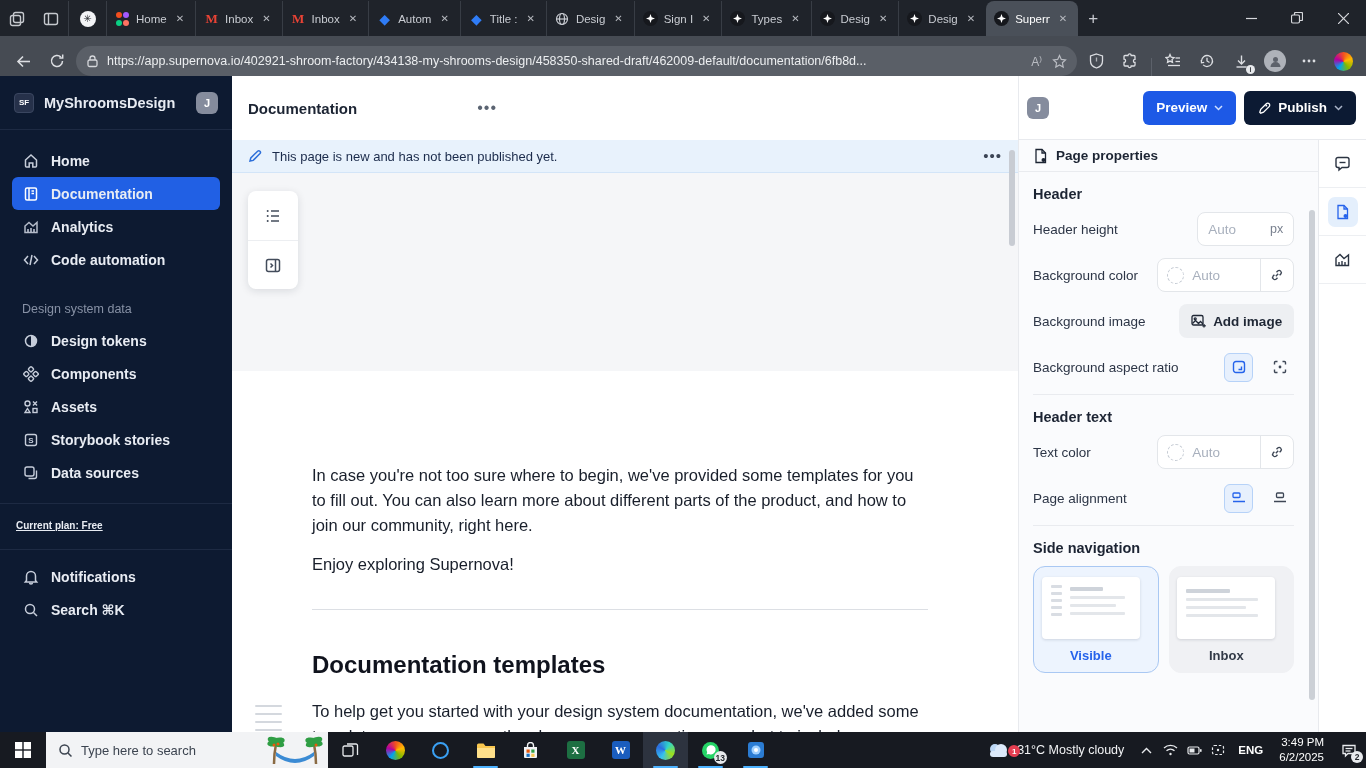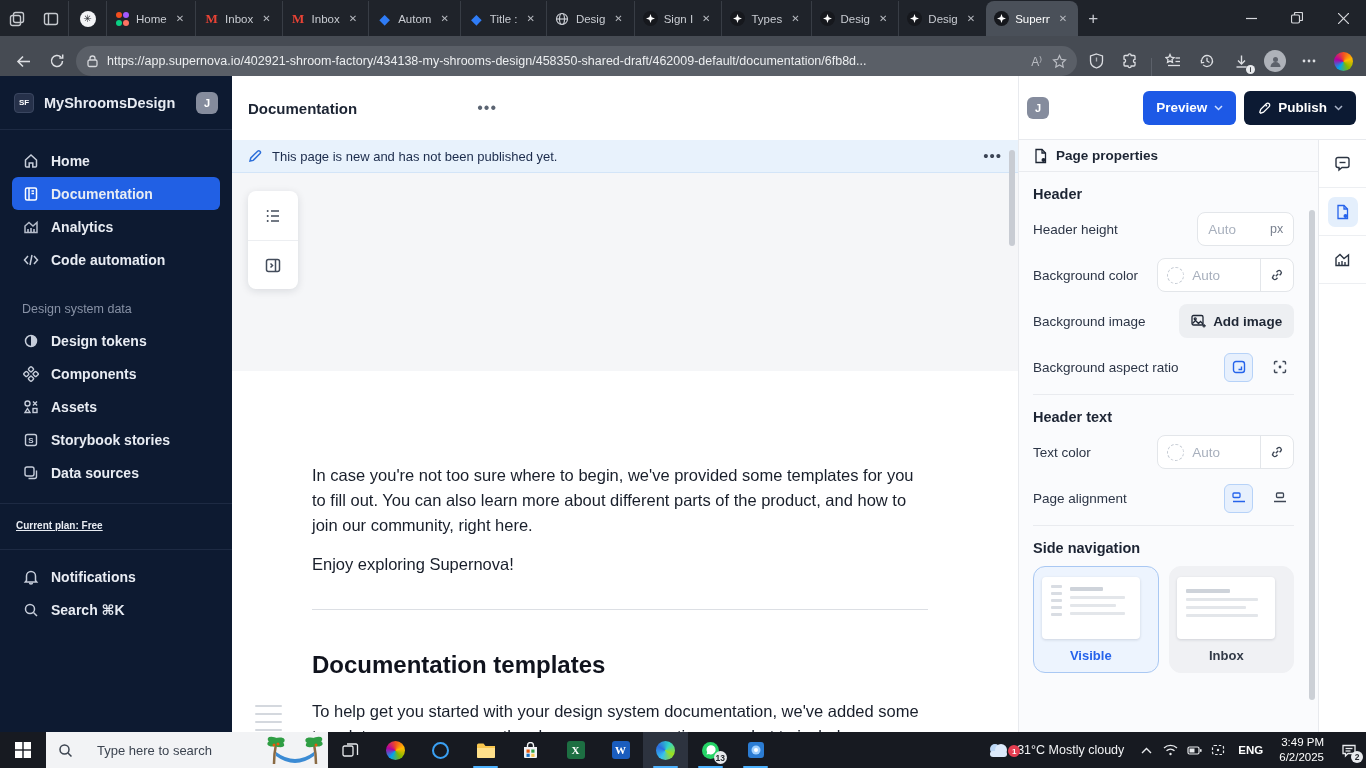--- a/index.html
+++ b/index.html
@@ -130,21 +130,21 @@
   .nav-card.sel .card-lbl { color:#2563eb; }
   .panel-scrollthumb { position:absolute; right:3px; top:70px; width:6px; height:490px; border-radius:3px; background:#ccd0d6; }
   .rail { width:48px; border-left:1px solid #e8eaee; background:#fff; display:flex; flex-direction:column; align-items:center; }
   .rail-row { width:100%; height:48px; display:flex; align-items:center; justify-content:center; border-bottom:1px solid #edeff2; color:#2b3442; cursor:pointer; }
   .rail-chip { width:30px; height:30px; border-radius:7px; display:flex; align-items:center; justify-content:center; }
   .rail-chip.sel { background:#e4effc; color:#2563eb; }
 
   
   .taskbar { height:36px; background:#171a21; display:flex; align-items:stretch; color:#fff; }
   .tk-start { width:46px; display:flex; align-items:center; justify-content:center; cursor:pointer; }
-  .tk-search { width:282px; background:#f2f3f5; display:flex; align-items:center; gap:24px; padding:0 0 0 12px; color:#3c4450; cursor:text; position:relative; }
+  .tk-search { width:282px; background:#f2f3f5; display:flex; align-items:center; gap:8px; padding:0 0 0 12px; color:#3c4450; cursor:text; position:relative; }
   .tk-search .q { font-size:13px; color:#3c4450; flex:1; }
   .beach { width:66px; height:36px; flex:none; overflow:hidden; }
   .tk-ic { width:45px; display:flex; align-items:center; justify-content:center; cursor:pointer; position:relative; }
   .tk-ic.activeapp { background:#2d333f; }
   .runline { position:absolute; bottom:0; left:10px; right:10px; height:2px; background:#4db2ff; border-radius:1px; }
   .tk-badge { position:absolute; right:6px; bottom:4px; min-width:13px; height:13px; border-radius:7px; background:#e8eaed; color:#1f2329; font-size:8.5px; font-weight:bold; display:flex; align-items:center; justify-content:center; padding:0 2px; }
   .tray { margin-left:auto; display:flex; align-items:center; }
   .tray-weather { display:flex; align-items:center; gap:7px; padding:0 10px; cursor:pointer; position:relative; }
   .w-badge { position:absolute; left:22px; top:4px; min-width:12px; height:12px; border-radius:6px; background:#e53e51; color:#fff; font-size:8px; font-weight:bold; display:flex; align-items:center; justify-content:center; }
   .w-text { font-size:12.5px; color:#f2f3f5; white-space:nowrap; }

